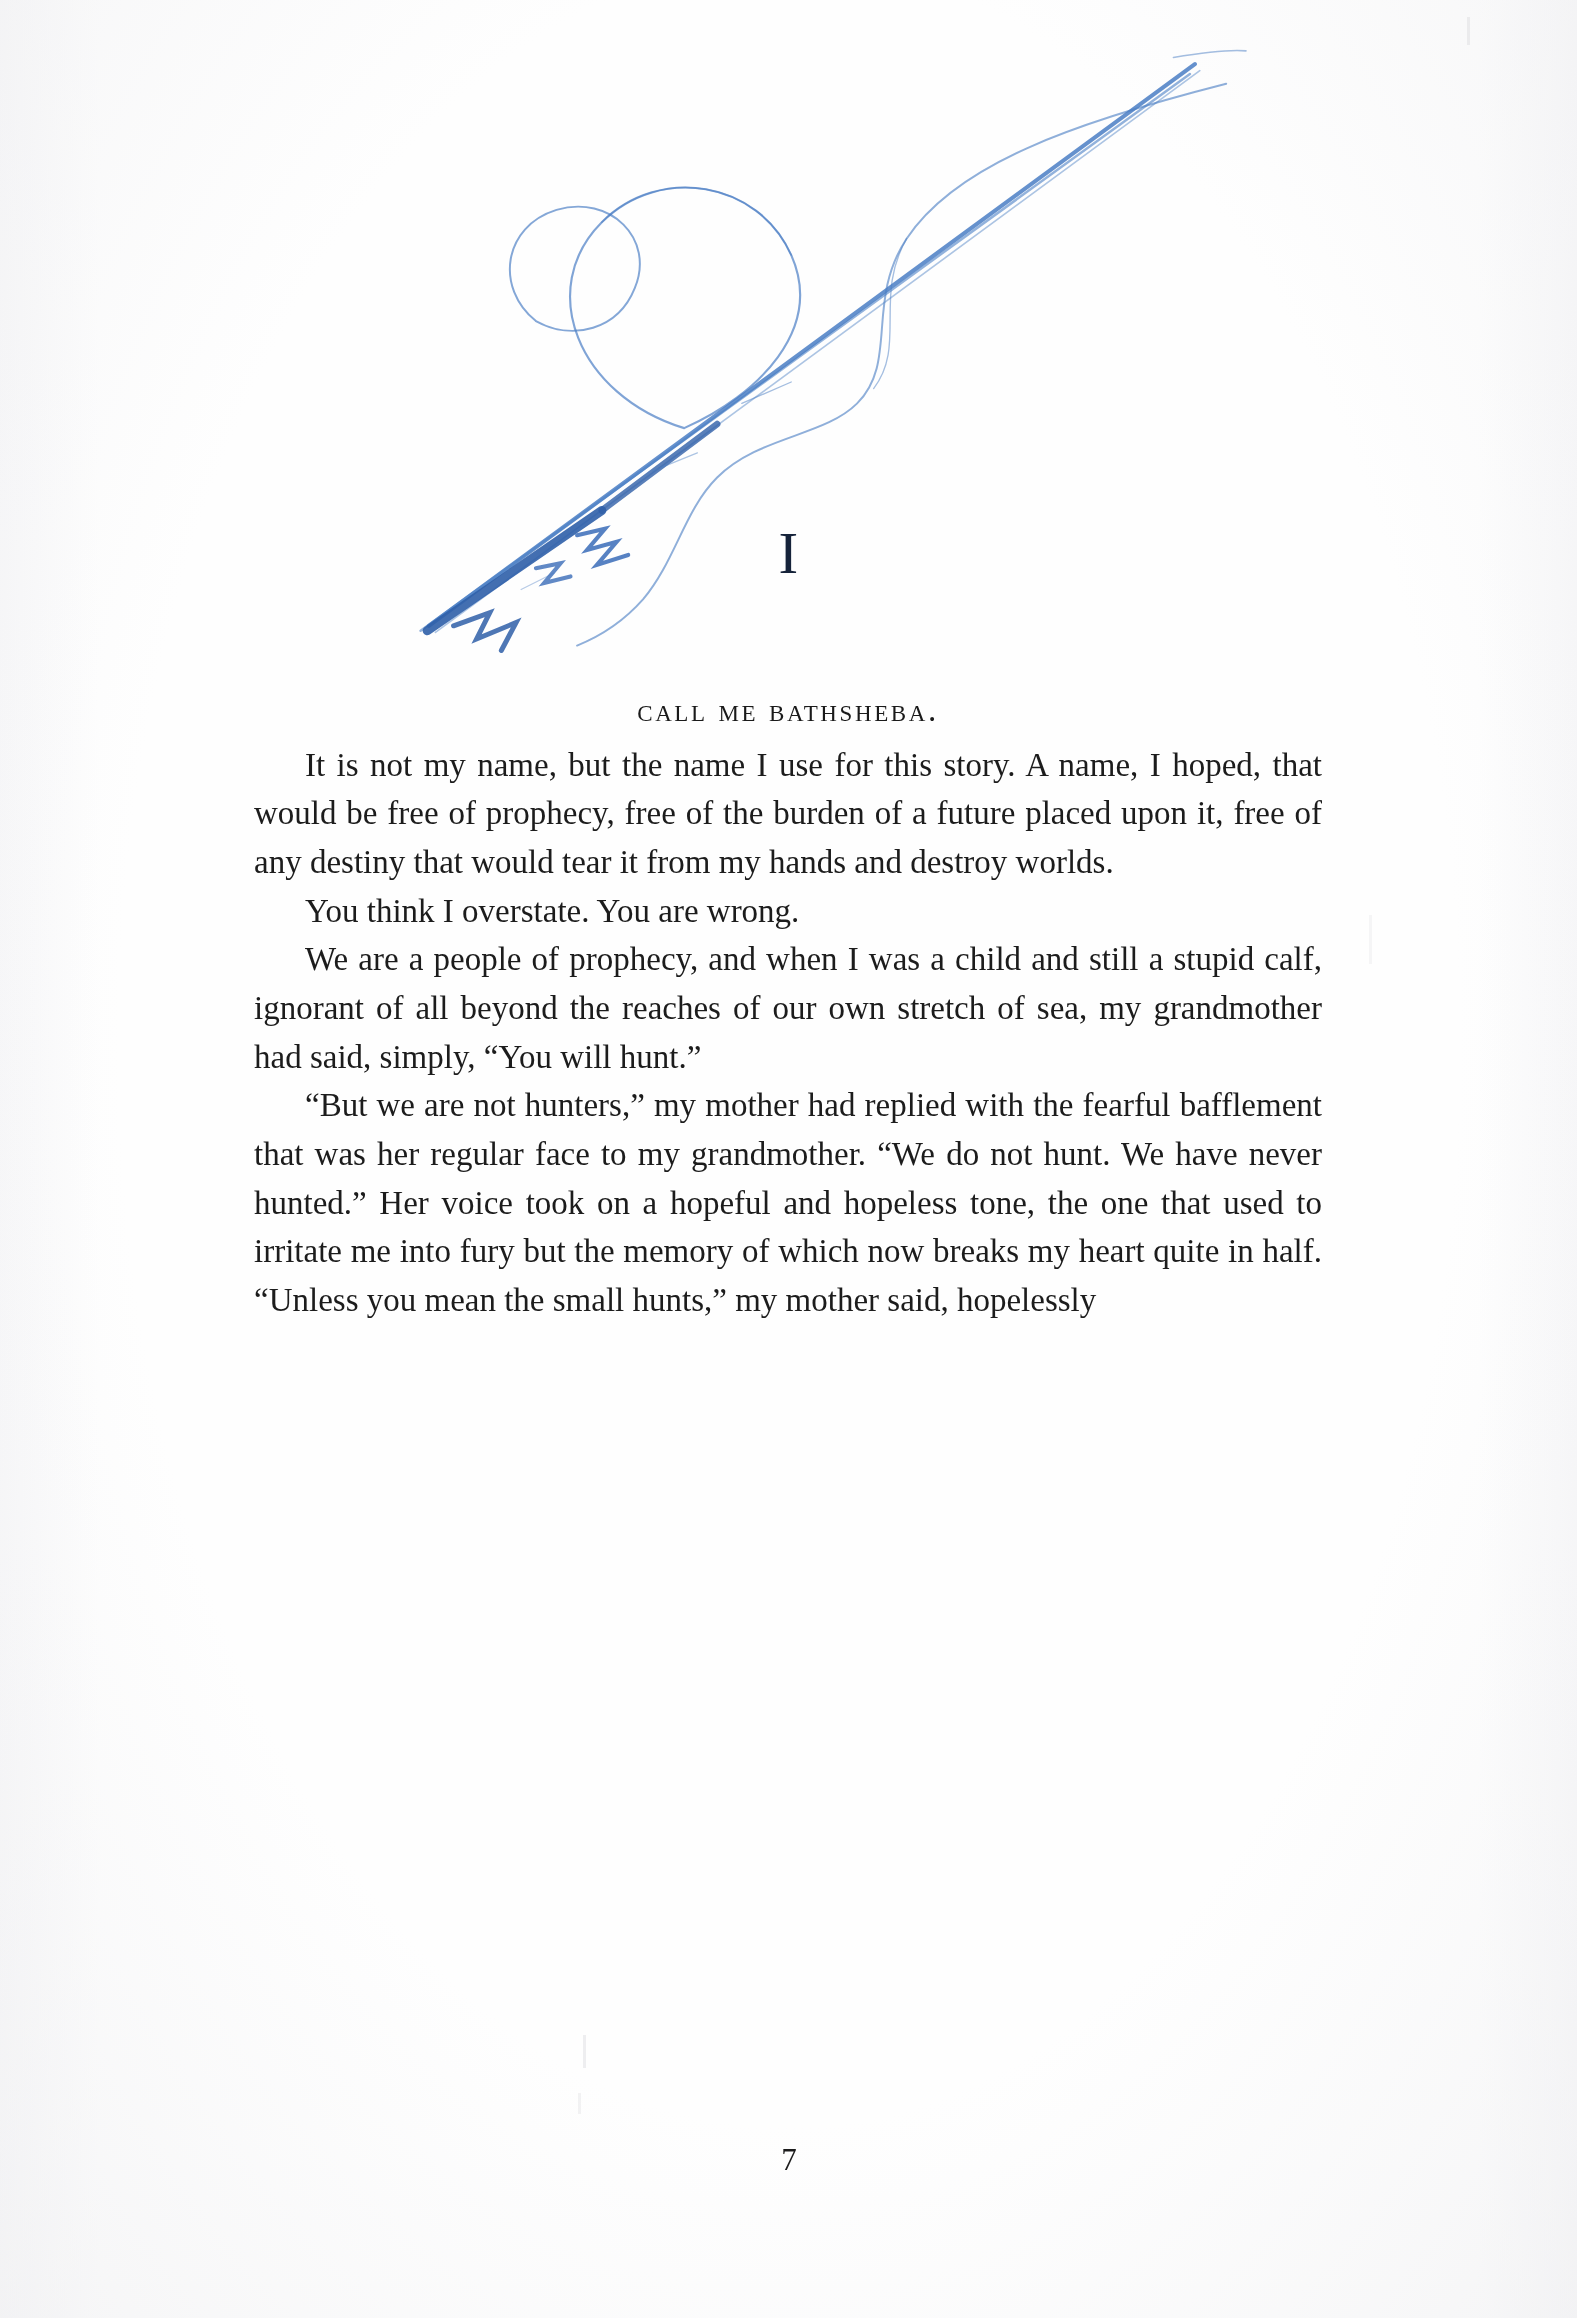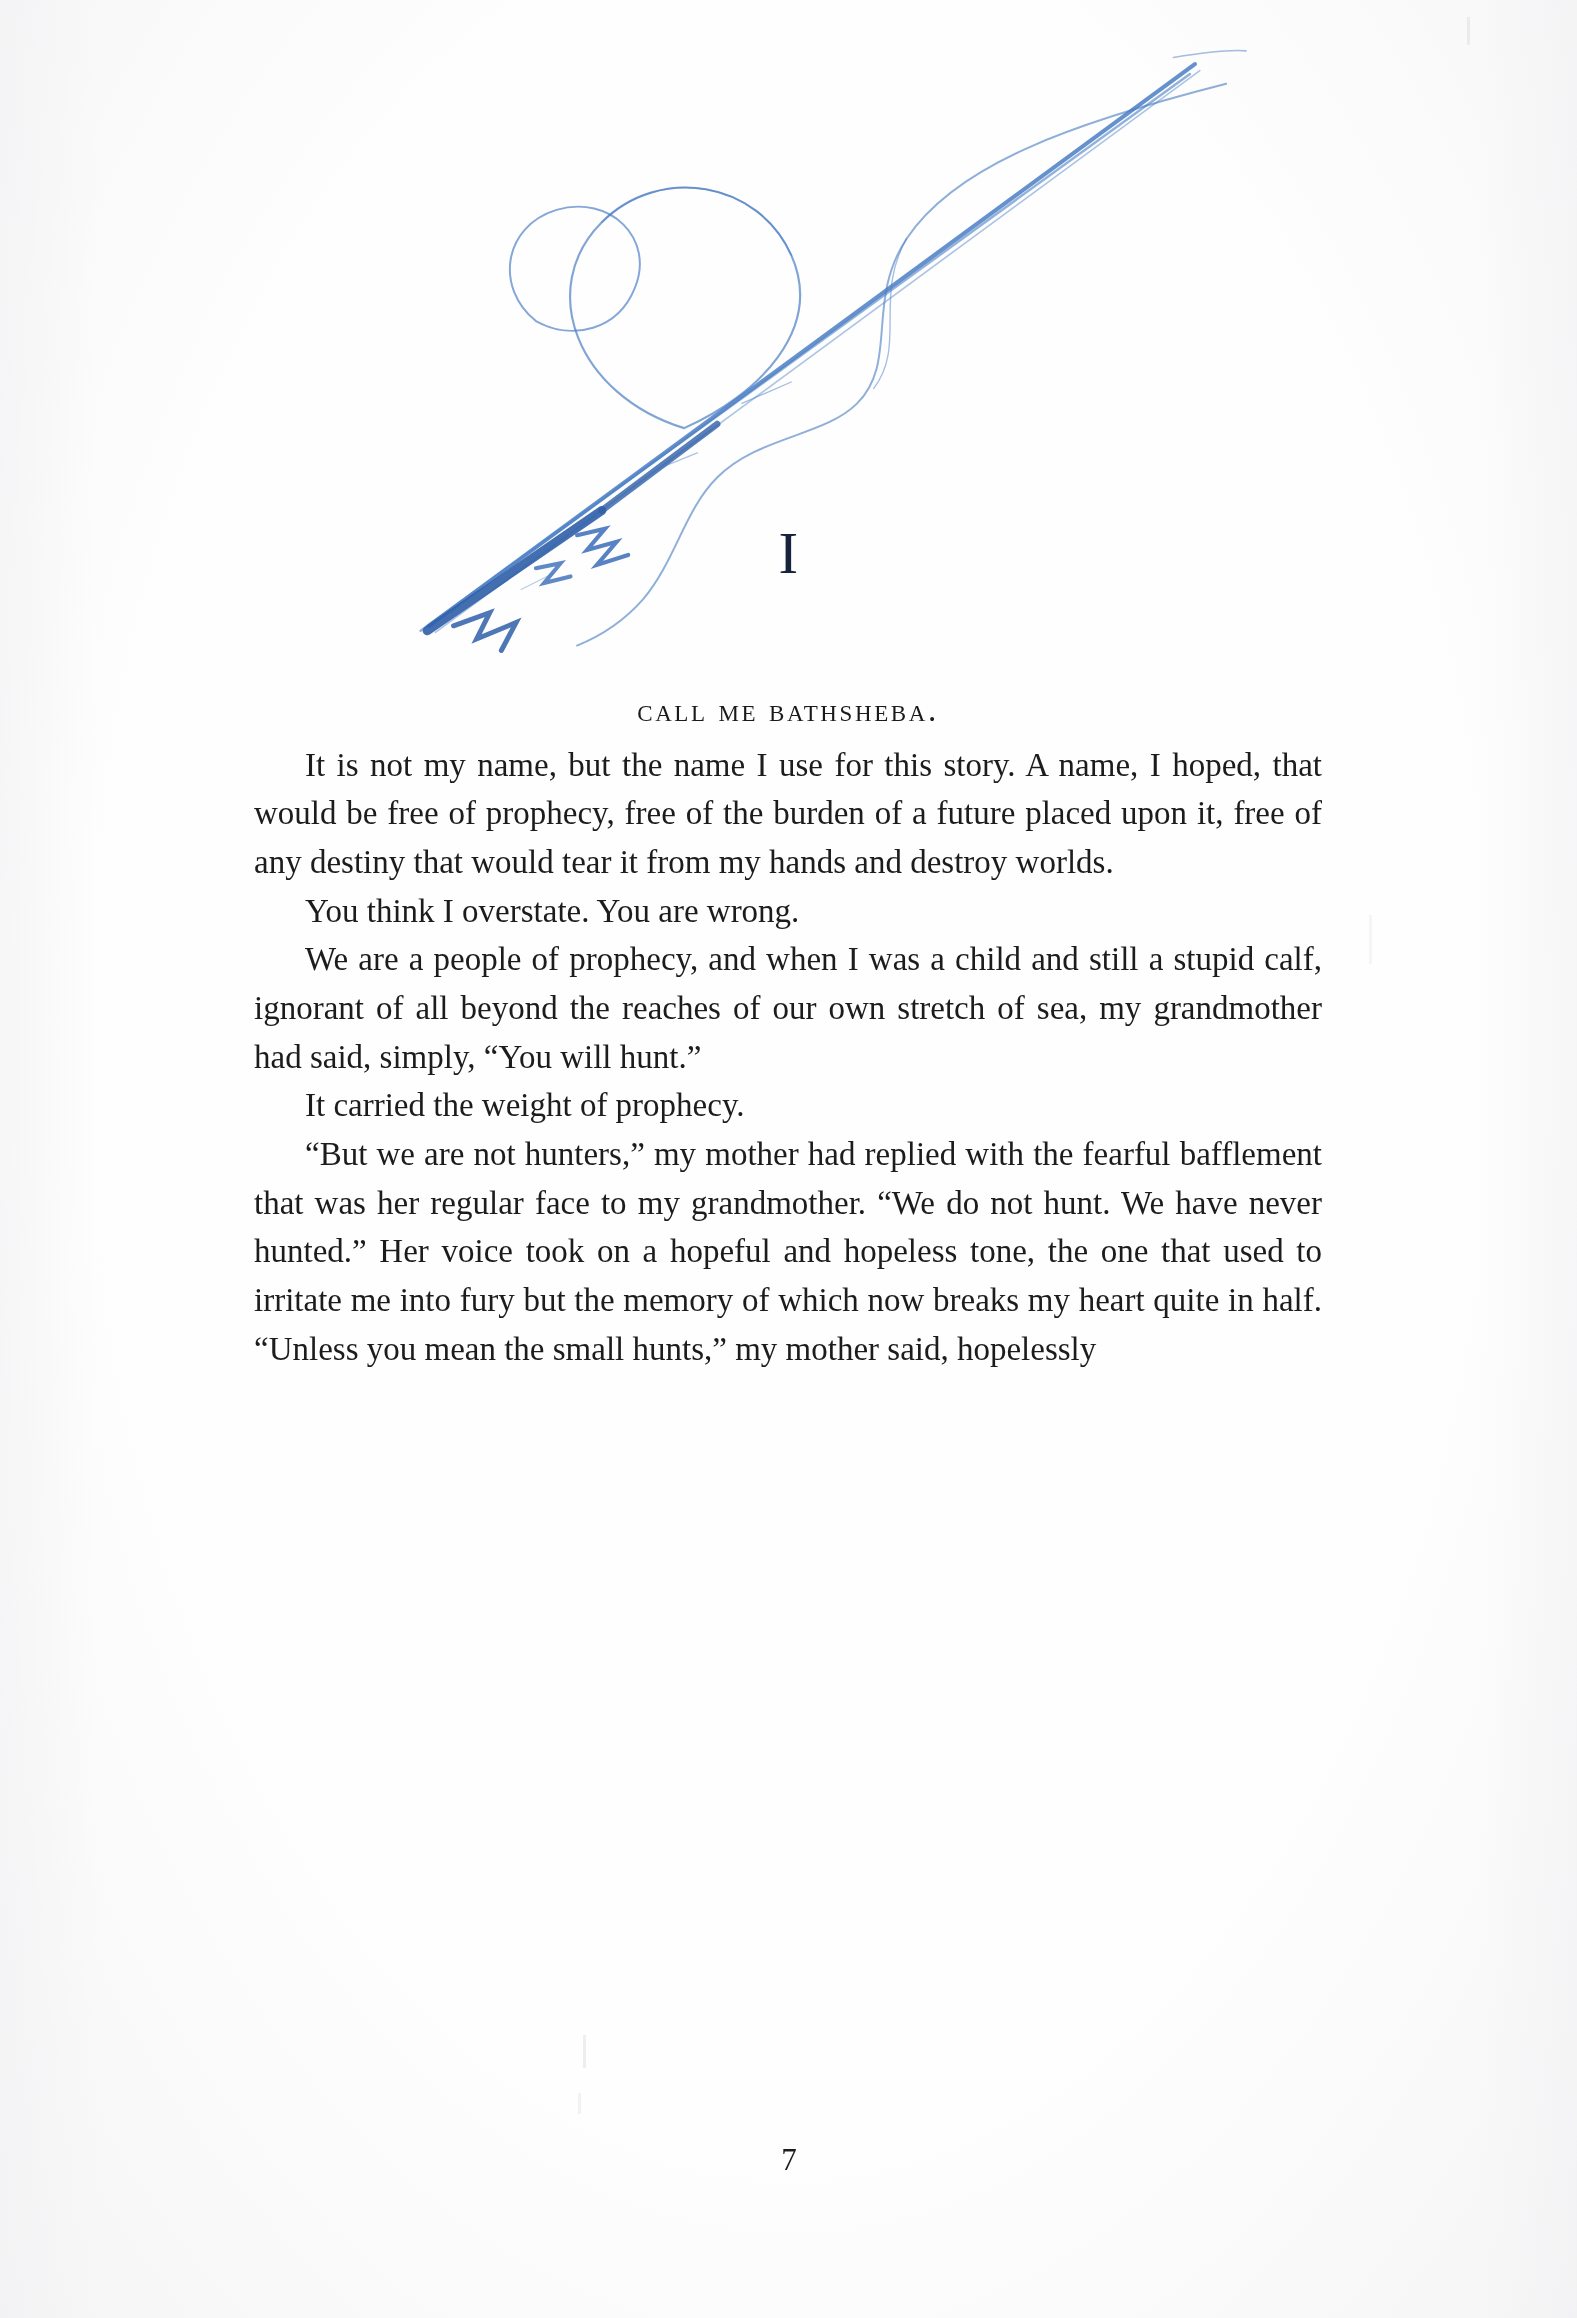--- a/index.html
+++ b/index.html
@@ -148,20 +148,19 @@
   <div class="artifact" style="left:1369px; top:915px; width:2.5px; height:49px; opacity:.3;"></div>
 
   <div class="chapter-number">I</div>
 
   <div class="text-column">
     <div class="opening-line">Call me Bathsheba.</div>
 
     <p class="body">It is not my name, but the name I use for this story. A name, I hoped, that would be free of prophecy, free of the burden of a future placed upon it, free of any destiny that would tear it from my hands and destroy worlds.</p>
     <p class="body">You think I overstate. You are wrong.</p>
     <p class="body">We are a people of prophecy, and when I was a child and still a stupid calf, ignorant of all beyond the reaches of our own stretch of sea, my grandmother had said, simply, “You will hunt.”</p>
-    <p class="body">It carried the weight of prophecy.</p>
     <p class="body last">“But we are not hunters,” my mother had replied with the fearful bafflement that was her regular face to my grandmother. “We do not hunt. We have never hunted.” Her voice took on a hopeful and hopeless tone, the one that used to irritate me into fury but the memory of which now breaks my heart quite in half. “Unless you mean the small hunts,” my mother said, hopelessly</p>
   </div>
 
   <div class="folio">7</div>
 
 </div>
 
 
 </body></html>

